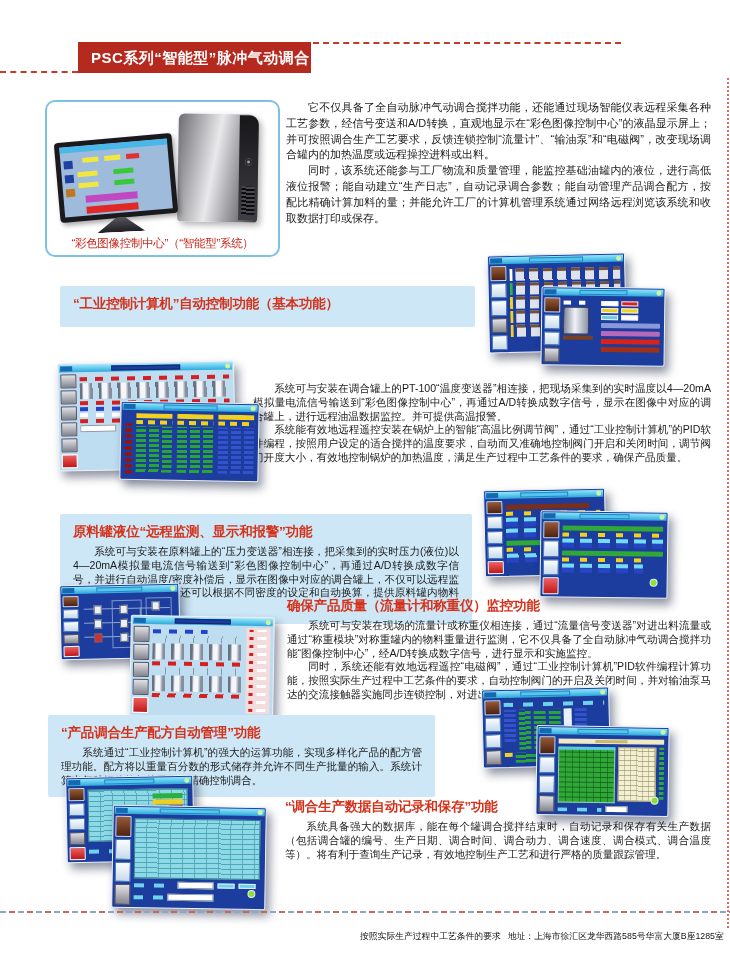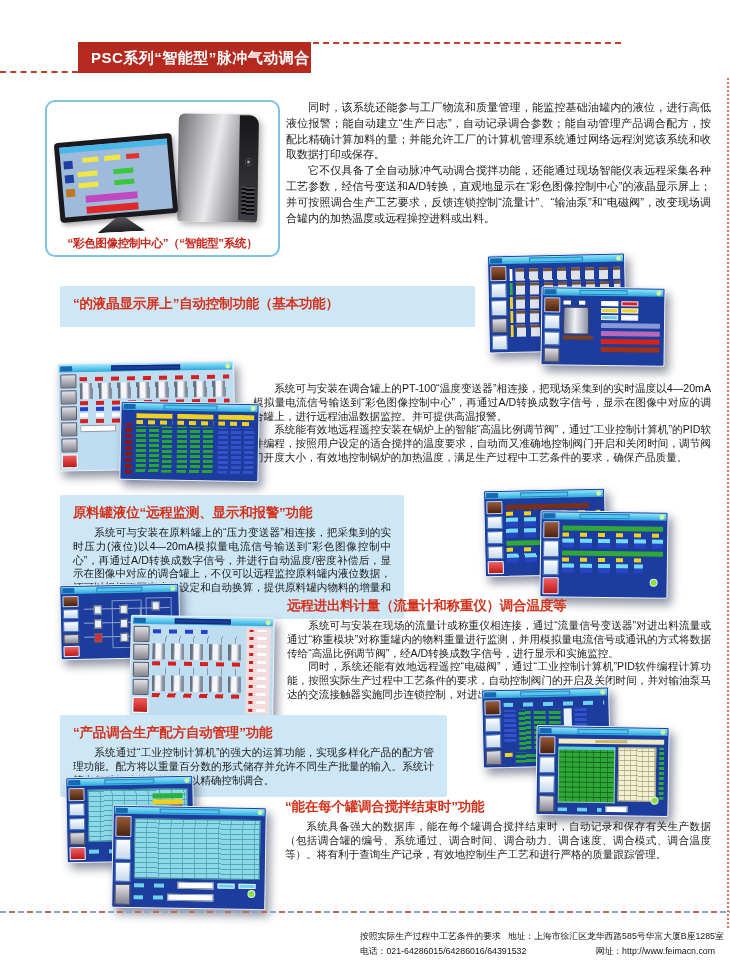--- a/index.html
+++ b/index.html
@@ -11,21 +11,21 @@
             color:#fff;font-weight:bold;font-size:15px;line-height:31px;padding-left:13px;
             box-sizing:border-box;letter-spacing:.5px}
   #dash-top{position:absolute;left:313px;top:42px;width:308px;height:0;border-top:2px dashed #C23A28}
   #dash-left{position:absolute;left:0;top:71px;width:78px;height:0;border-top:2px dashed #C23A28}
   #dash-right{position:absolute;right:1px;top:78px;height:850px;width:0;border-left:2px dotted #CC4030;opacity:.75}
 
   
   #hero{position:absolute;left:45px;top:100px;width:231px;height:153px;border:2px solid #7CC3E2;
         border-radius:10px;background:#fff}
   #hero .caption{position:absolute;left:0;right:0;bottom:4px;text-align:center;color:#C8251A;
-        font-weight:bold;font-size:11.5px;letter-spacing:-.3px}
+        font-weight:normal;font-size:11.5px;letter-spacing:-.3px}
   #tower{position:absolute;right:20px;top:12px;width:80px;height:108px;border-radius:6px 10px 4px 4px;
         background:linear-gradient(100deg,#6e6e72 0%,#e9e9ec 45%,#b2b2b6 62%,#3c3c40 100%);
         box-shadow:3px 3px 6px rgba(0,0,0,.3);transform:rotate(1deg)}
   #tower .front{position:absolute;right:0;top:1px;width:19px;height:105px;border-radius:0 9px 4px 0;
         background:linear-gradient(#17171a,#3e3e44)}
   #tower .power{position:absolute;right:6px;top:44px;width:7px;height:7px;border-radius:50%;
         background:#9aa0a8;box-shadow:inset 0 0 0 2px #2a2a2e}
   #tower .vents{position:absolute;right:3px;bottom:8px;width:13px;height:28px;
         background:repeating-linear-gradient(0deg,#0c0c0e 0 2px,#4a4a50 2px 4px)}
   #monitor{position:absolute;left:10px;top:36px;width:118px;height:80px;background:#1a1a1e;
@@ -42,23 +42,23 @@
         text-align:justify}
   #intro p{margin:0;text-indent:2em}
 
   
   .sec{position:absolute}
   .sec h3{margin:0 0 4px 0;color:#D5321C;font-size:13.5px;font-weight:bold;letter-spacing:-.2px}
   .sec p{margin:0;font-size:10.6px;line-height:13.8px;text-align:justify;text-indent:2em}
   .boxed{background:#CDE7F6;border-radius:2px;padding:9px 13px 10px 13px;box-sizing:border-box}
   #sec1{left:60px;top:286px;width:415px}
   #sec2{left:253px;top:382px;width:458px}
-  #sec3{left:60px;top:495px;width:344px}
+  #sec3{left:60px;top:514px;width:412px}
   #sec4{left:287px;top:597px;width:424px}
-  #sec5{left:60px;top:715px;width:387px}
+  #sec5{left:48px;top:715px;width:387px}
   #sec6{left:285px;top:798px;width:426px}
 
   
   #footer-rule{position:absolute;left:0;top:911px;width:730px;height:2px;
      background:repeating-linear-gradient(90deg,#8AA6D2 0 6px,transparent 6px 9px,#C06A58 9px 15px,transparent 15px 18px)}
   #footer{position:absolute;left:360px;top:929px;width:355px;font-size:8.8px;line-height:15px;color:#111}
   #footer .l1{white-space:nowrap}
   #footer .l1 span{margin-right:7px}
   #footer .l2{display:flex;justify-content:space-between;white-space:nowrap}
 
@@ -173,26 +173,26 @@
       <div class="k" style="left:3px;top:14px;width:9px;background:#2040A0;height:8px"></div>
       <div class="k" style="left:3px;top:28px;width:9px;background:#2040A0;height:8px"></div>
       <div class="k" style="left:3px;top:42px;width:9px;background:#C07820;height:8px"></div>
     </div>
   </div>
   <div id="stand"></div>
   <div class="caption">“彩色图像控制中心”（“智能型”系统）</div>
 </div>
 
 <div id="intro">
+  <p>它不仅具备了全自动脉冲气动调合搅拌功能，还能通过现场智能仪表远程采集各种工艺参数，经信号变送和A/D转换，直观地显示在“彩色图像控制中心”的液晶显示屏上；并可按照调合生产工艺要求，反馈连锁控制“流量计”、“输油泵”和“电磁阀”，改变现场调合罐内的加热温度或远程操控进料或出料。</p>
   <p>同时，该系统还能参与工厂物流和质量管理，能监控基础油罐内的液位，进行高低液位报警；能自动建立“生产日志”，自动记录调合参数；能自动管理产品调合配方，按配比精确计算加料的量；并能允许工厂的计算机管理系统通过网络远程浏览该系统和收取数据打印或保存。</p>
-  <p>它不仅具备了全自动脉冲气动调合搅拌功能，还能通过现场智能仪表远程采集各种工艺参数，经信号变送和A/D转换，直观地显示在“彩色图像控制中心”的液晶显示屏上；并可按照调合生产工艺要求，反馈连锁控制“流量计”、“输油泵”和“电磁阀”，改变现场调合罐内的加热温度或远程操控进料或出料。</p>
 </div>
 
 <div id="sec1" class="sec boxed">
-  <h3>“的液晶显示屏上”自动控制功能（基本功能）</h3>
+  <h3>“工业控制计算机”自动控制功能（基本功能）</h3>
 </div>
 
 <div class="shot" id="shotA1" style="left:488px;top:254px;width:136px;height:96px;transform:rotate(-1.2deg)">
   <div class="tb">
       <i class="a"></i>
       <i class="m"></i>
       <i class="b"></i>
     </div>
   <div class="sb">
       <i class="d"></i>
@@ -371,22 +371,22 @@
     <div class="chips yellow"></div>
     <div class="urow"></div>
     <div class="hbar" style="background:#2FA838"></div>
     <div class="chips yellow" style="width:80%"></div>
     <div class="urow" style="width:80%"></div>
     <div class="okdot"></div>
   </div>
 </div>
 
 <div id="sec4" class="sec">
-  <h3>远程进出料计量（流量计和称重仪）调合温度等</h3>
-  <p>系统可与安装在现场的流量计或称重仪相连接，通过“流量信号变送器”对进出料流量或通过“称重模块”对称重罐内的物料重量进行监测，并用模拟量电流信号或通讯的方式将数据传给“高温比例调节阀”，经A/D转换成数字信号，进行显示和实施监控。</p>
+  <h3>确保产品质量（流量计和称重仪）监控功能</h3>
+  <p>系统可与安装在现场的流量计或称重仪相连接，通过“流量信号变送器”对进出料流量或通过“称重模块”对称重罐内的物料重量进行监测，它不仅具备了全自动脉冲气动调合搅拌功能“图像控制中心”，经A/D转换成数字信号，进行显示和实施监控。</p>
   <p>同时，系统还能有效地远程遥控“电磁阀”，通过“工业控制计算机”PID软件编程计算功能，按照实际生产过程中工艺条件的要求，自动控制阀门的开启及关闭时间，并对输油泵马达的交流接触器实施同步连锁控制，对进出料的量进行精确控制。</p>
 </div>
 
 <div class="shot" id="shotD1" style="left:60px;top:584px;width:118px;height:73px;transform:rotate(-1.2deg)">
   <div class="tb">
       <i class="a"></i>
       <i class="m"></i>
       <i class="b"></i>
     </div>
   <div class="sb">
@@ -494,22 +494,22 @@
     </div>
     <div style="display:flex;gap:4px;margin-top:3px;align-items:center">
       <span class="chips cyan" style="width:44px;margin:0"></span>
       <span class="wininput" style="width:20px"></span>
     </div>
     <div class="okdot"></div>
   </div>
 </div>
 
 <div id="sec6" class="sec">
-  <h3>“能在每个罐调合搅拌结束时”功能</h3>
-  <p>系统具备强大的数据库，能在每个罐调合搅拌结束时，自动记录和保存有关生产数据（包括调合罐的编号、系统通过、调合时间、调合动力、调合速度、调合模式、调合温度等）。将有利于查询生产记录，有效地控制生产工艺和进行严格的质量跟踪管理。</p>
+  <h3>“调合生产数据自动记录和保存”功能</h3>
+  <p>系统具备强大的数据库，能在每个罐调合搅拌结束时，自动记录和保存有关生产数据（包括调合罐的编号、生产日期、调合时间、调合动力、调合速度、调合模式、调合温度等）。将有利于查询生产记录，有效地控制生产工艺和进行严格的质量跟踪管理。</p>
 </div>
 
 <div class="shot" id="shotF1" style="left:66px;top:776px;width:126px;height:84px;transform:rotate(-1.1deg)">
   <div class="tb">
       <i class="a"></i>
       <i class="m"></i>
       <i class="b"></i>
     </div>
   <div class="sb">
       <i class="d"></i>
@@ -560,17 +560,13 @@
     </div>
     <div class="okdot"></div>
   </div>
 </div>
 
 <div id="footer-rule"></div>
 <div id="footer">
   <div class="l1">
     <span>按照实际生产过程中工艺条件的要求</span><span>地址：上海市徐汇区龙华西路585号华富大厦B座1285室</span>
   </div>
-  <div class="l2">
-    <span>电话：021-64286015/64286016/64391532</span>
-    <span>网址：http://www.feimacn.com</span>
-  </div>
 </div>
 
 </body></html>

